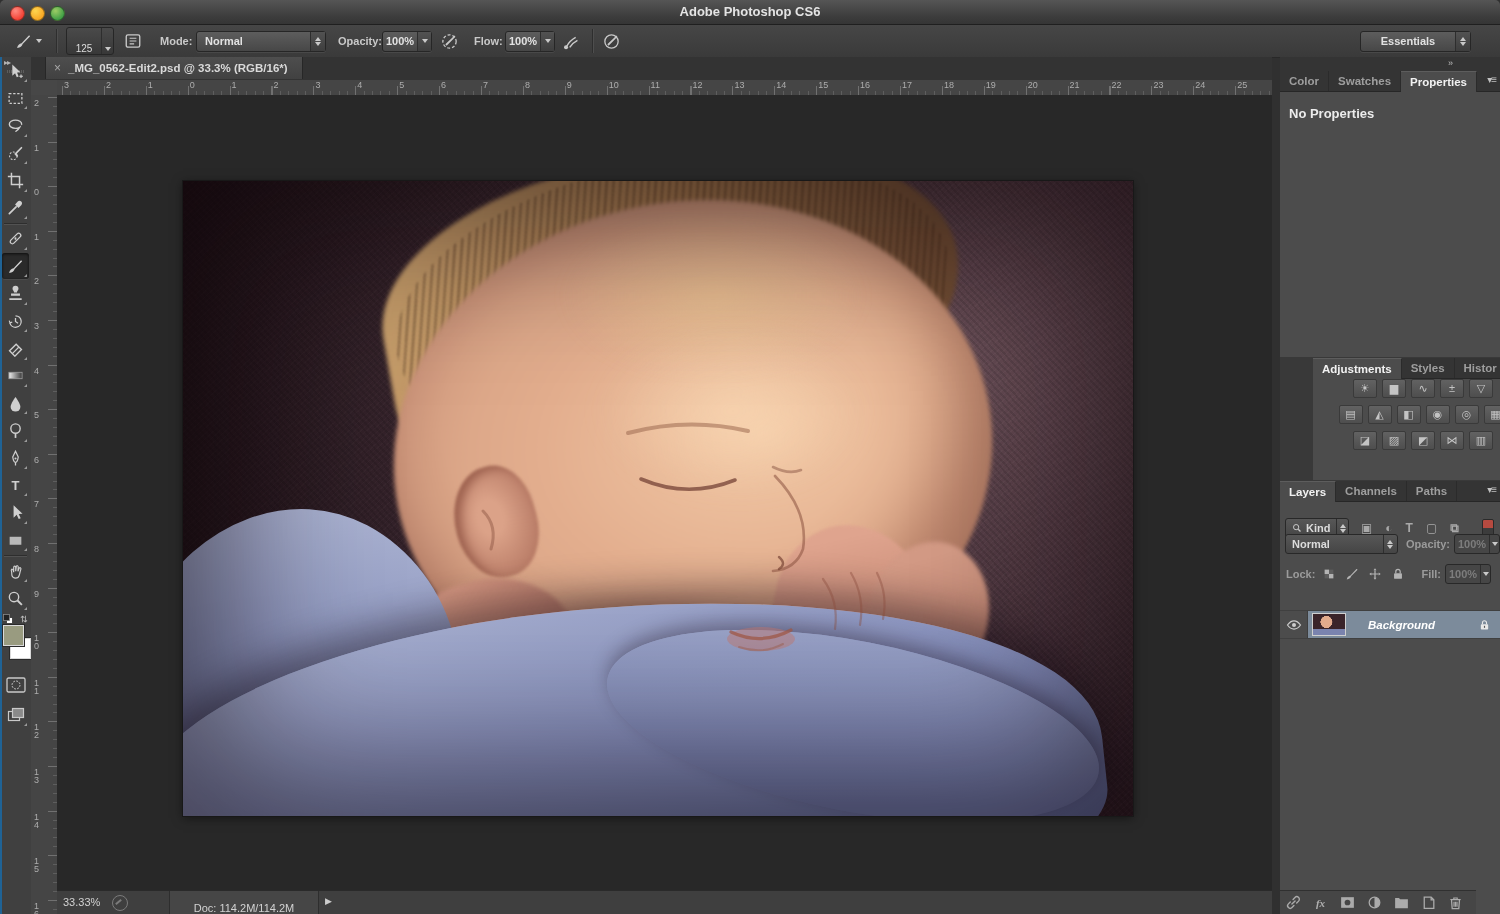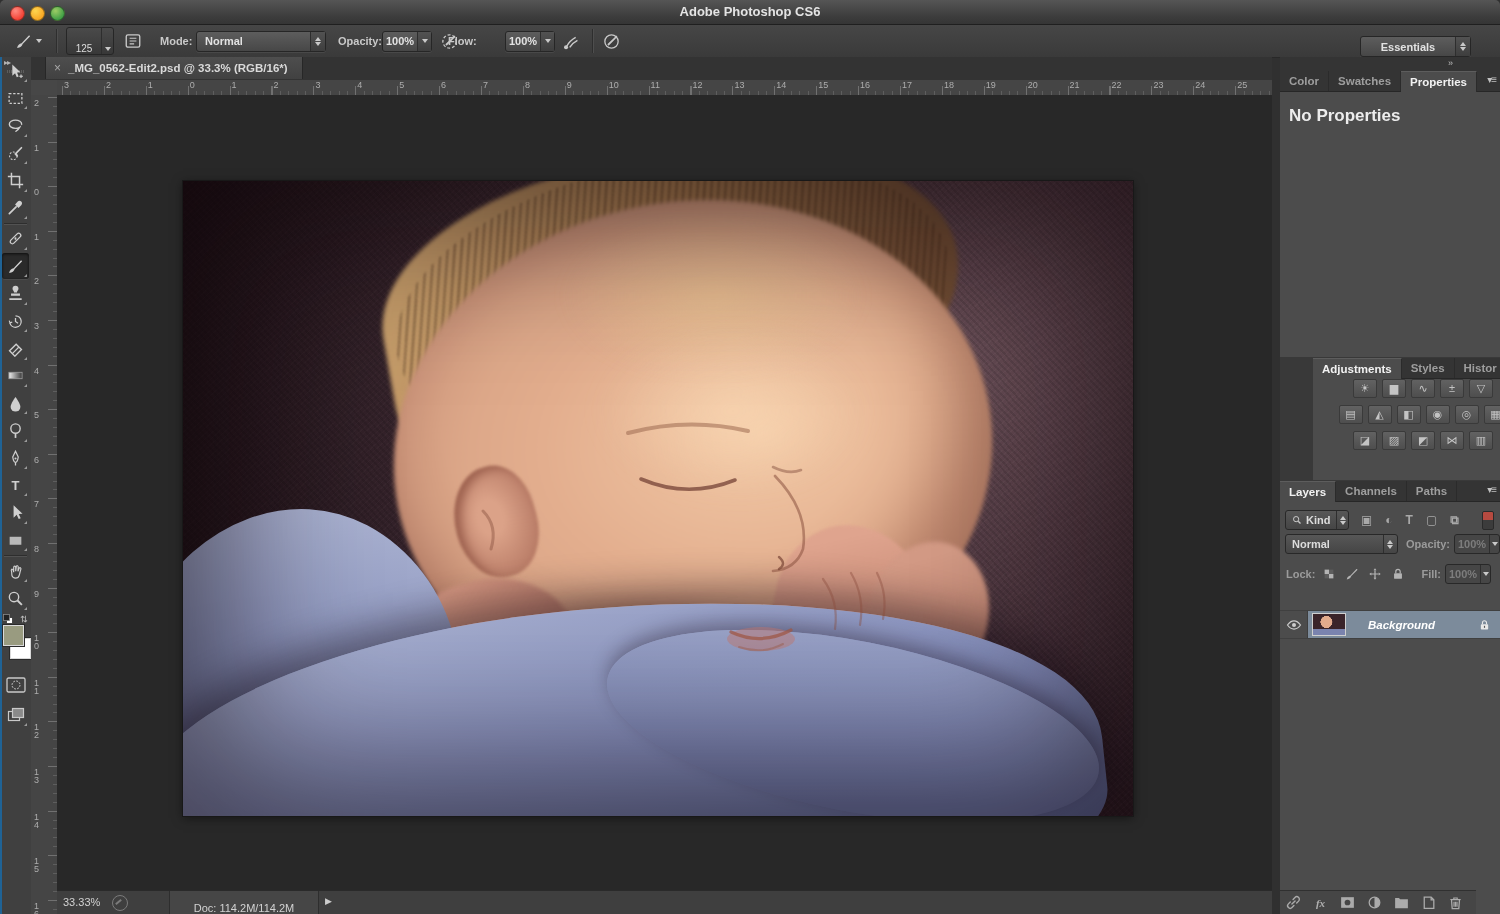--- a/index.html
+++ b/index.html
@@ -135,21 +135,21 @@
   
   #dock{position:absolute;left:1280px;top:57px;width:220px;bottom:0;background:#393939;}
   #dock-topbar{position:absolute;left:0;top:0;width:220px;height:14px;background:#343434;border-bottom:1px solid #2a2a2a;}
   #dock-collapse{position:absolute;right:48px;top:1px;font-size:9px;color:#bdbdbd;letter-spacing:-1px;}
   .panel{position:absolute;left:0;width:220px;}
   .tabbar{position:relative;height:20px;background:#343434;border-bottom:1px solid #272727;display:flex;align-items:stretch;}
   .tab{display:flex;align-items:center;padding:0 9px;font-size:11.5px;font-weight:bold;color:#9e9e9e;border-right:1px solid #2b2b2b;}
   .tab.active{background:#4c4c4c;color:#f2f2f2;border-top:1px solid #5d5d5d;margin-bottom:-1px;}
   .panel-menu{position:absolute;right:4px;top:3px;font-size:10px;color:#c2c2c2;letter-spacing:-1px;}
   .panel-body{position:relative;background:#4c4c4c;}
-  .panel-heading{font-size:17px;font-weight:bold;color:#ececec;}
+  .panel-heading{font-size:13px;font-weight:bold;color:#ececec;}
   
   .adj-row{display:flex;justify-content:center;gap:5px;margin-bottom:7px;}
   .adj-btn{width:22px;height:17px;border:1px solid #3a3a3a;border-radius:2px;
      background:linear-gradient(#626262,#4e4e4e);display:flex;align-items:center;justify-content:center;
      font-size:11px;color:#c4c4c4;line-height:1;}
   
   .lrow{position:absolute;left:0;width:220px;display:flex;align-items:center;}
   .combo{display:flex;align-items:stretch;height:18px;border:1px solid #282828;border-radius:3px;
      background:linear-gradient(#575757,#454545);}
   .combo .dd-val{display:flex;align-items:center;gap:4px;padding:0 6px;font-size:11px;font-weight:bold;color:#dcdcdc;}
@@ -238,21 +238,21 @@
       </div>
     </div>
     <div class="ob-item" style="left:438px;">
       <span class="ob-icon">
           <svg width="19" height="19" viewBox="0 0 16 16">
             <circle cx="8" cy="8" r="5.6" fill="none" stroke="#c9c9c9" stroke-width="1.1" stroke-dasharray="2.5 1.6"></circle>
             <path d="M5.6 10.8 L10.6 5.8 L12.6 3.4 L10.4 5.4 L5.2 10.4 Z" fill="#c9c9c9" stroke="#c9c9c9" stroke-width="1"></path>
           </svg>
         </span>
     </div>
-    <div class="ob-item" style="left:448px;">
+    <div class="ob-item" style="left:474px;">
       <span class="ob-label">Flow:</span>
     </div>
     <div class="ob-item" style="left:505px;">
       <div class="dd" style="width:48px;">
         <span class="dd-val" style="flex:1;justify-content:center;padding:0 3px;">100%</span>
         <span class="dd-arr">
             <span class="tri-dn"></span>
           </span>
       </div>
     </div>
@@ -266,21 +266,21 @@
     </div>
     <div class="ob-sep" style="left:592px;"></div>
     <div class="ob-item" style="left:600px;">
       <span class="ob-icon">
           <svg width="19" height="19" viewBox="0 0 16 16">
             <circle cx="8" cy="8" r="5.6" fill="none" stroke="#c9c9c9" stroke-width="1.1"></circle>
             <path d="M5.6 10.8 L10.6 5.8 L12.6 3.4 L10.4 5.4 L5.2 10.4 Z" fill="#c9c9c9" stroke="#c9c9c9" stroke-width="1"></path>
           </svg>
         </span>
     </div>
-    <div class="ob-item" style="left:1360px;align-items:flex-end;">
+    <div class="ob-item" style="left:1360px;">
       <div class="dd" style="width:109px;">
         <span class="dd-val" style="flex:1;justify-content:center;">Essentials</span>
         <span class="dd-arr">
             <span class="tri-up"></span>
             <span class="tri-dn"></span>
           </span>
       </div>
     </div>
   </div>
 
@@ -593,21 +593,21 @@
 
     <div class="panel" style="top:424px;bottom:0;">
       <div class="tabbar" id="layers-tabs">
         <div class="tab active">Layers</div>
           <div class="tab">Channels</div>
           <div class="tab">Paths</div>
           <span class="panel-menu">▾≡</span>
       </div>
       <div class="panel-body" style="position:absolute;top:21px;bottom:0;width:220px;">
 
-        <div class="lrow" style="top:8px;height:20px;">
+        <div class="lrow" style="top:16px;height:20px;">
           <div class="combo" style="width:62px;margin-left:5px;">
             <span class="dd-val" style="flex:1;">
               <svg width="10" height="10" viewBox="0 0 16 16">
                   <circle cx="6.6" cy="6.6" r="4.2" fill="none" stroke="#c9c9c9" stroke-width="1.6"></circle>
                   <path d="M9.9 9.9 L13.6 13.6" stroke="#c9c9c9" stroke-width="2"></path>
                 </svg>
               <span>Kind</span>
             </span>
             <span class="dd-arr">
                 <span class="tri-up"></span>

